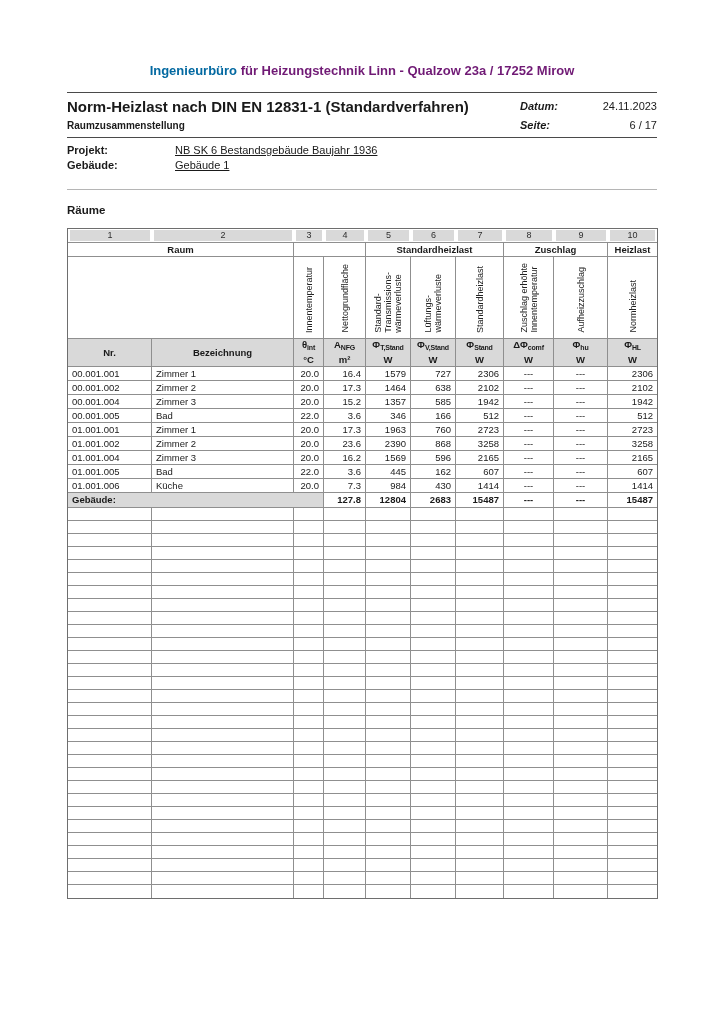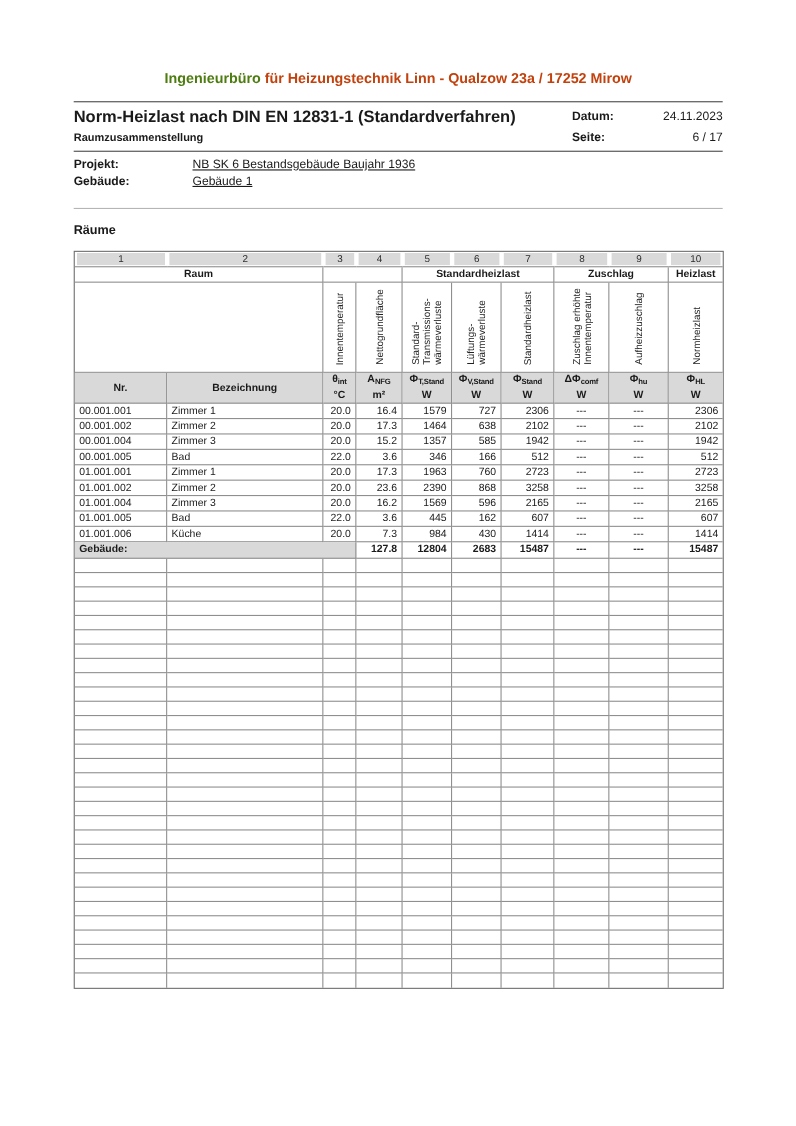--- a/index.html
+++ b/index.html
@@ -15,37 +15,37 @@
   .content { padding: 64px 67px 0 67px; width: 724px; }
 
   
   .letterhead {
     text-align: center;
     font-size: 13px;
     font-weight: bold;
     line-height: 14px;
     white-space: nowrap;
   }
-  .letterhead .lh-company { color: #4d7c0f; }
-  .letterhead .lh-tagline { color: #c2410c; }
+  .letterhead .lh-company { color: #0369a1; }
+  .letterhead .lh-tagline { color: #701a75; }
 
   .rule { border: 0; height: 1px; background: #4a4a4a; }
   .rule.r1 { margin-top: 14px; }
   .rule.r2 { margin-top: 4px; }
   .rule.light { background: #b5b5b5; margin-top: 16px; }
 
   
   .title-block { display: flex; justify-content: space-between; margin-top: 4px; }
   .doc-title { font-size: 15px; font-weight: bold; line-height: 19px; }
   .doc-subtitle { font-size: 10px; font-weight: bold; line-height: 15px; margin-top: 2px; }
   .meta { width: 137px; flex: none; }
   .meta-row { display: flex; justify-content: space-between; }
   .meta-row.first { line-height: 19px; }
   .meta-row.second { line-height: 15px; margin-top: 2px; }
-  .meta-label { font-size: 11px; font-weight: bold; }
+  .meta-label { font-size: 11px; font-weight: bold; font-style: italic; }
   .meta-value { font-size: 11px; }
 
   
   .project-block { margin-top: 5px; }
   .proj-row { line-height: 15px; font-size: 11px; text-decoration: underline; }
   .proj-label { display: inline-block; width: 108px; font-weight: bold; }
 
   .section-title { margin-top: 13px; font-size: 11.5px; font-weight: bold; line-height: 14px; }
 
   

